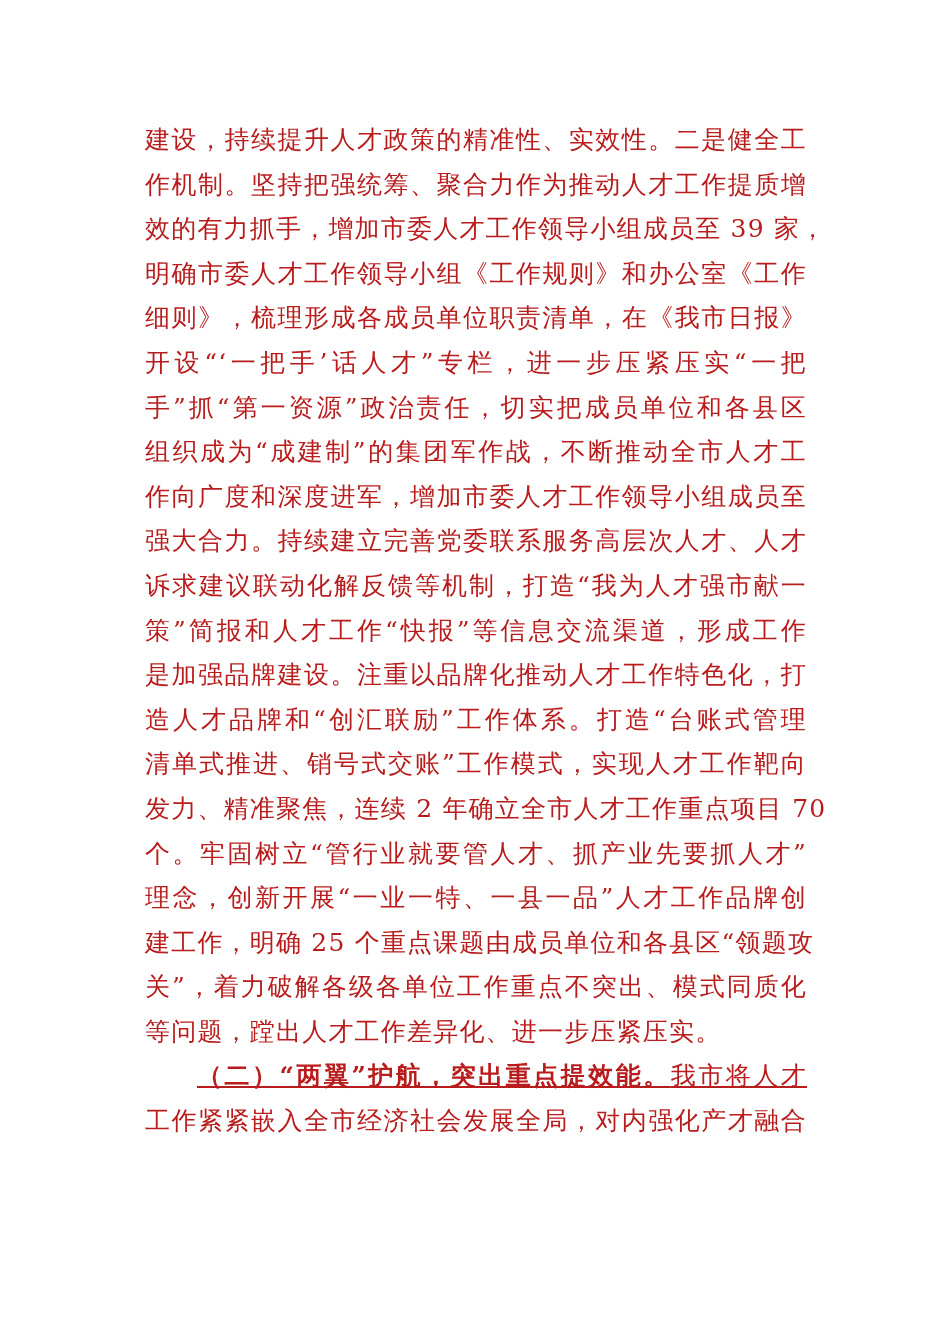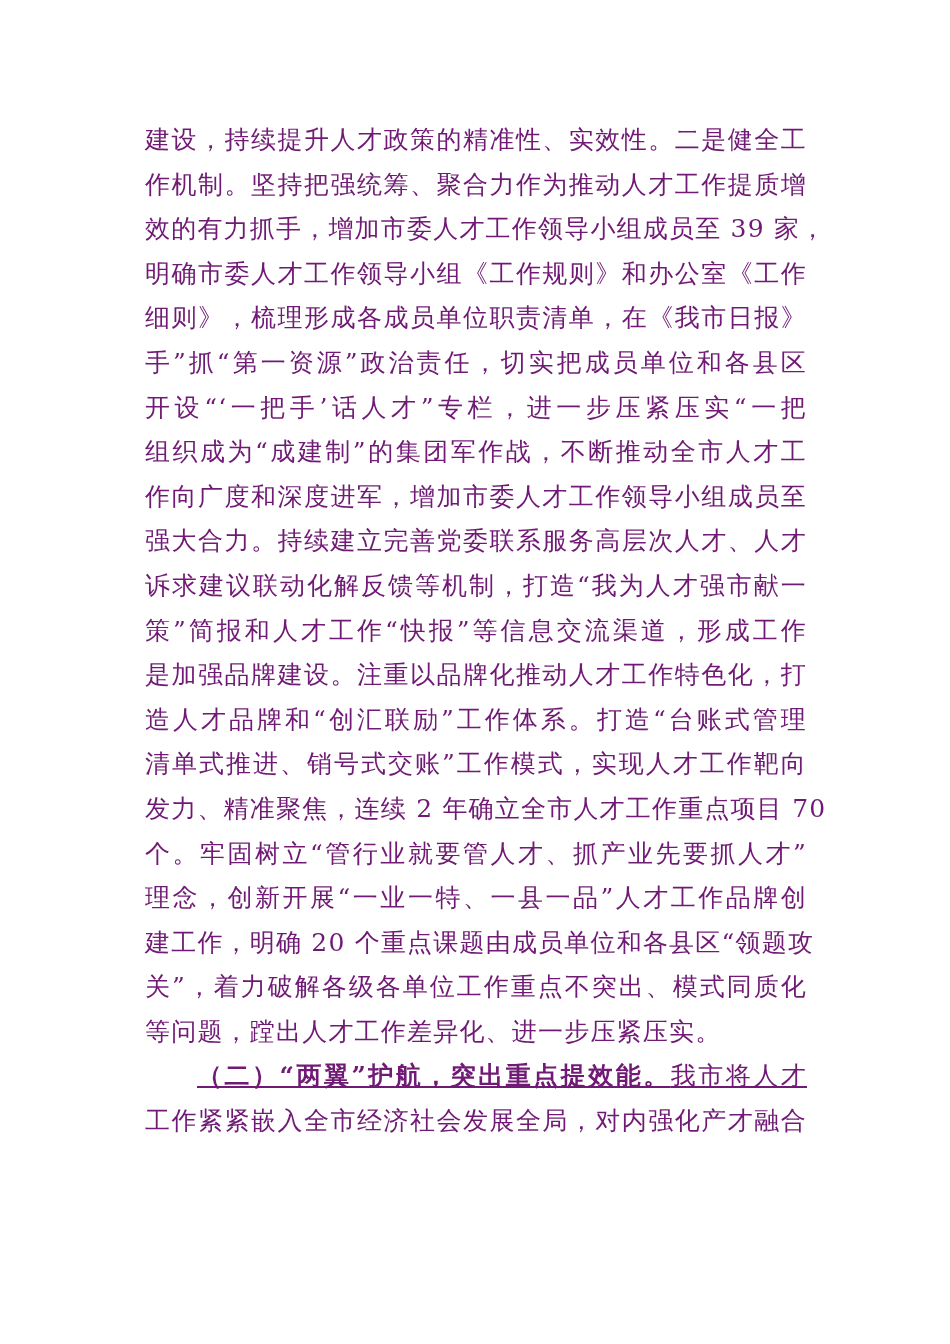--- a/index.html
+++ b/index.html
@@ -4,21 +4,21 @@
 <style>
   html, body { margin: 0; padding: 0; background: #ffffff; }
   body { width: 950px; height: 1344px; position: relative; overflow: hidden; }
   .page {
     position: absolute;
     left: 145px;
     top: 118px;
     width: 662px;
     font-family: "DejaVu Serif", "Liberation Serif", serif;
     font-size: 25px;
-    color: #701a75;
+    color: #b91c1c;
     letter-spacing: 1.2px;
   }
   .line {
     height: 44.6px;
     line-height: 44.6px;
     white-space: nowrap;
     text-align: justify;
     text-align-last: justify;
   }
   .line.last { text-align-last: left; }
@@ -27,33 +27,33 @@
 </style>
 </head>
 <body>
 
 <div class="page">
   <div class="line">建设，持续提升人才政策的精准性、实效性。二是健全工</div>
   <div class="line">作机制。坚持把强统筹、聚合力作为推动人才工作提质增</div>
   <div class="line">效的有力抓手，增加市委人才工作领导小组成员至 39 家，</div>
   <div class="line">明确市委人才工作领导小组《工作规则》和办公室《工作</div>
   <div class="line">细则》，梳理形成各成员单位职责清单，在《我市日报》</div>
+  <div class="line">开设“‘一把手’话人才”专栏，进一步压紧压实“一把</div>
   <div class="line">手”抓“第一资源”政治责任，切实把成员单位和各县区</div>
-  <div class="line">开设“‘一把手’话人才”专栏，进一步压紧压实“一把</div>
   <div class="line">组织成为“成建制”的集团军作战，不断推动全市人才工</div>
   <div class="line">作向广度和深度进军，增加市委人才工作领导小组成员至</div>
   <div class="line">强大合力。持续建立完善党委联系服务高层次人才、人才</div>
   <div class="line">诉求建议联动化解反馈等机制，打造“我为人才强市献一</div>
   <div class="line">策”简报和人才工作“快报”等信息交流渠道，形成工作</div>
   <div class="line">是加强品牌建设。注重以品牌化推动人才工作特色化，打</div>
   <div class="line">造人才品牌和“创汇联励”工作体系。打造“台账式管理</div>
   <div class="line">清单式推进、销号式交账”工作模式，实现人才工作靶向</div>
   <div class="line">发力、精准聚焦，连续 2 年确立全市人才工作重点项目 70</div>
   <div class="line">个。牢固树立“管行业就要管人才、抓产业先要抓人才”</div>
   <div class="line">理念，创新开展“一业一特、一县一品”人才工作品牌创</div>
-  <div class="line">建工作，明确 20 个重点课题由成员单位和各县区“领题攻</div>
+  <div class="line">建工作，明确 25 个重点课题由成员单位和各县区“领题攻</div>
   <div class="line">关”，着力破解各级各单位工作重点不突出、模式同质化</div>
   <div class="line last">等问题，蹚出人才工作差异化、进一步压紧压实。</div>
   <div class="line indent">
     <span class="heading">（二）“两翼”护航，突出重点提效能。</span><span>我市将人才</span>
   </div>
   <div class="line">工作紧紧嵌入全市经济社会发展全局，对内强化产才融合</div>
 </div>
 
 </body></html>

